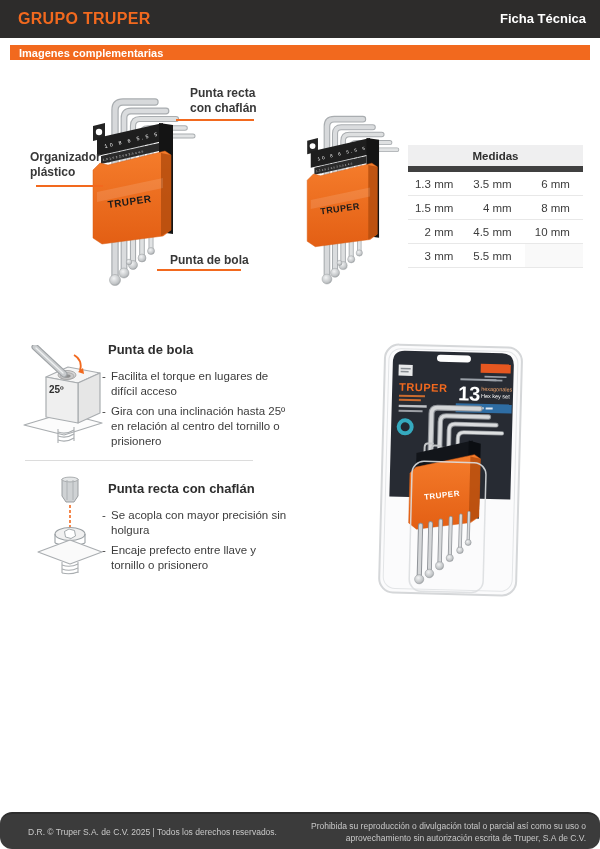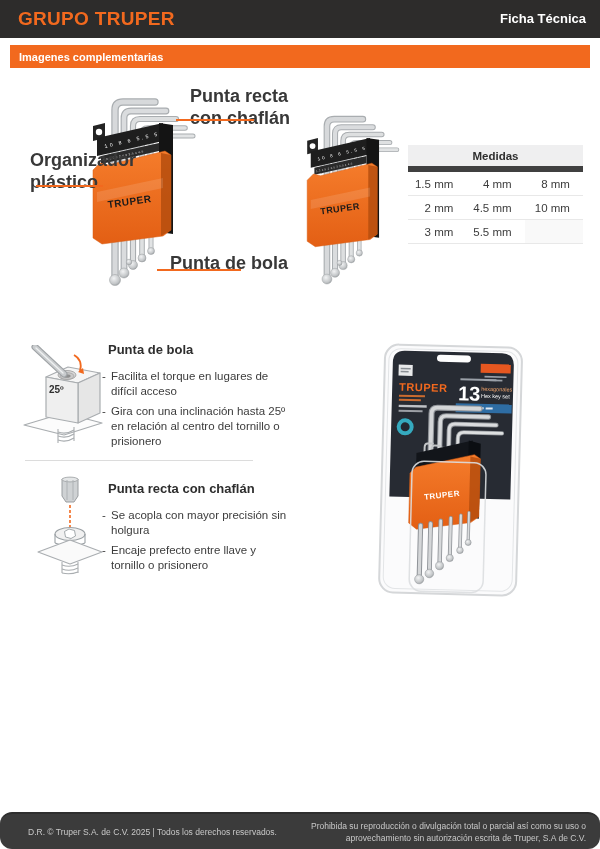--- a/index.html
+++ b/index.html
@@ -3,29 +3,29 @@
 <meta charset="utf-8">
 <style>
   html,body{margin:0;padding:0;background:#888;}
   .page{
     position:relative;width:600px;height:849px;background:#ffffff;
     font-family:"Liberation Sans",sans-serif;overflow:hidden;margin:0 auto;
   }
   
   .topbar{position:absolute;left:0;top:0;width:600px;height:38px;background:#2d2c2b;}
   .brand{position:absolute;left:18px;top:0;height:38px;line-height:38px;
-    font-size:19px;font-weight:bold;color:#f2691e;letter-spacing:.3px;}
+    font-size:16px;font-weight:bold;color:#f2691e;letter-spacing:.3px;}
   .doctype{position:absolute;right:14px;top:0;height:41px;line-height:38px;
     font-size:13px;font-weight:bold;color:#ffffff;}
   
-  .secbar{position:absolute;left:10px;top:45px;width:580px;height:23px;background:#f2691e;
+  .secbar{position:absolute;left:10px;top:45px;width:580px;height:15px;background:#f2691e;
     color:#fff;font-size:11px;font-weight:bold;display:flex;align-items:center;
     padding-left:9px;box-sizing:border-box;}
   
-  .ann{position:absolute;font-size:18px;font-weight:bold;color:#383838;line-height:1.22;}
+  .ann{position:absolute;font-size:12px;font-weight:bold;color:#383838;line-height:1.22;}
   .annline{position:absolute;height:2px;background:#f2691e;}
   
   .mtable{position:absolute;left:408px;top:145px;width:175px;font-size:11.5px;color:#3c3c3c;}
   .mhead{height:21px;background:#efeff0;border-bottom:6px solid #404040;
     display:flex;align-items:center;justify-content:center;font-weight:bold;color:#2e2e2e;}
   .mrow{display:flex;height:23px;border-bottom:1px solid #e8e8e8;}
   .mcell{width:33.33%;box-sizing:border-box;display:flex;align-items:center;
     justify-content:flex-end;padding-right:13px;}
   .mcell.empty{background:#f9f9f9;}
   
@@ -180,20 +180,25 @@
     <g>
       <path d="M8,78 L15,71 L23,73 L80,59 L86,63 L86,138 L78,144 L17,152 L8,146 Z" fill="url(#orgG1)" stroke="#d85c12" stroke-width="0.5"></path>
       <polygon points="76,61 86,63 86,138 76,144" fill="#b54e0e" opacity="0.85"></polygon>
       <polygon points="12,100 78,86 78,96 12,110" fill="#ffffff" opacity="0.12"></polygon>
       <text x="45" y="113" text-anchor="middle" font-size="10" font-weight="bold" fill="#1a1a1a" letter-spacing="0.5" transform="rotate(-8 45,113)">TRUPER</text>
     </g>
   </svg>
 
   <div class="mtable">
     <div class="mhead">Medidas</div>
+    <div class="mrow">
+      <div class="mcell">1.3 mm</div>
+      <div class="mcell">3.5 mm</div>
+      <div class="mcell">6 mm</div>
+    </div>
     <div class="mrow">
       <div class="mcell">1.5 mm</div>
       <div class="mcell">4 mm</div>
       <div class="mcell">8 mm</div>
     </div>
     <div class="mrow">
       <div class="mcell">2 mm</div>
       <div class="mcell">4.5 mm</div>
       <div class="mcell">10 mm</div>
     </div>

